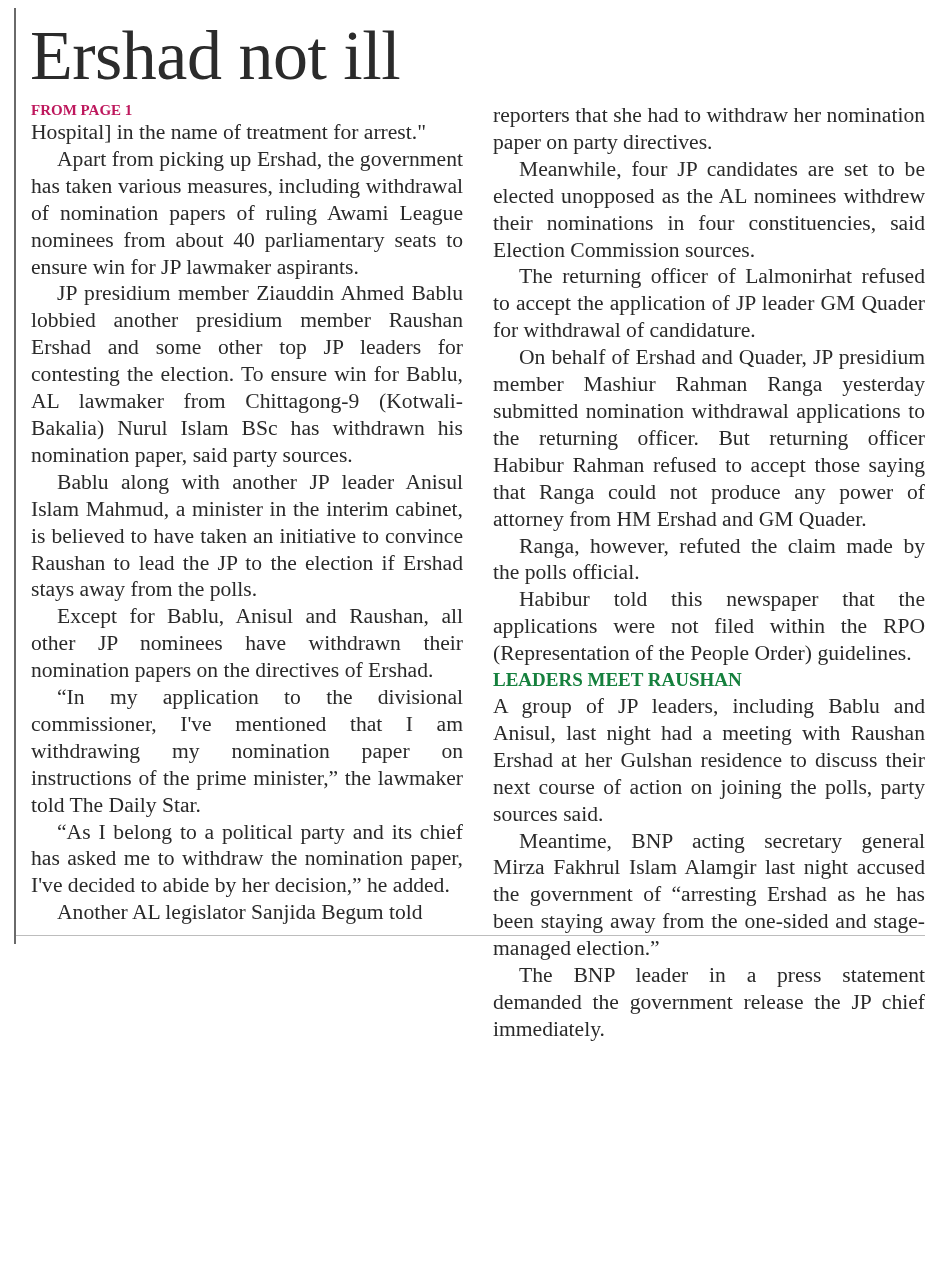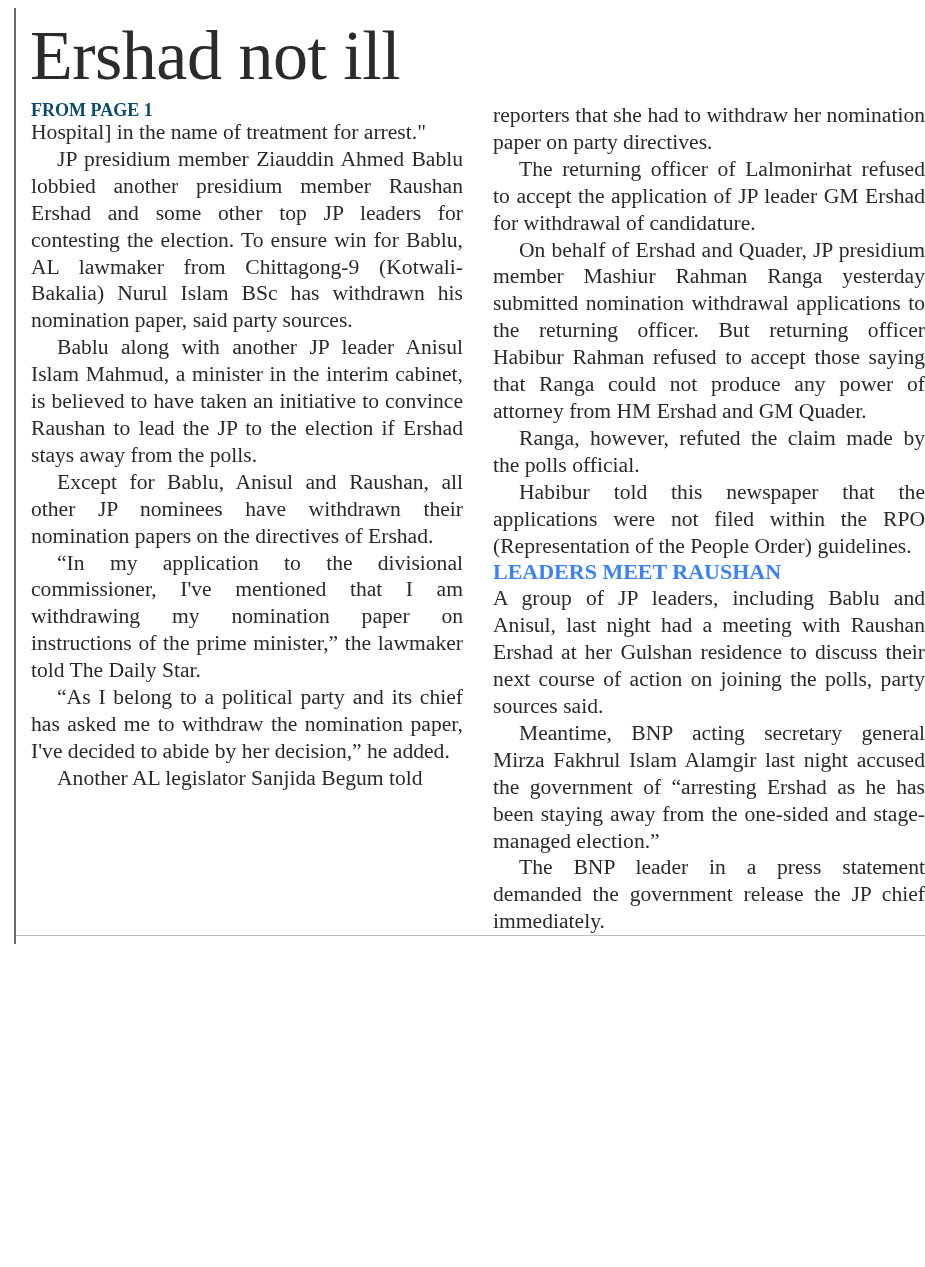--- a/index.html
+++ b/index.html
@@ -11,45 +11,47 @@
   }
   .page::after { content: ""; position: absolute; left: 0; right: 0; bottom: 8px; border-bottom: 1px solid #bdbdbd; }
   .headline {
     position: absolute; left: 14px; top: 8px; margin: 0;
     font-family: "Liberation Serif", "DejaVu Serif", serif;
     font-weight: normal; font-size: 70px; line-height: 80px; color: #2b2b2b; letter-spacing: -0.5px;
   }
   .col { position: absolute; top: 94px; width: 432px; font-family: "Liberation Serif", "DejaVu Serif", serif; font-size: 21.6px; line-height: 26.9px; text-align: justify; }
   .col.left { left: 15px; }
   .col.right { left: 477px; top: 94px; }
-  .kicker { font-weight: bold; font-size: 18px; line-height: 17px; margin: 0 0 0 0; color: #0c4a6e; }
+  .kicker { font-weight: bold; font-size: 15px; line-height: 17px; margin: 0 0 0 0; color: #be185d; }
   .col p { margin: 0; text-indent: 26px; }
   .col p.noindent { text-indent: 0; }
-  .subhead { font-weight: bold; font-size: 22px; line-height: 26px; margin: 0; color: #3b82f6; }
+  .subhead { font-weight: bold; font-size: 19px; line-height: 26px; margin: 0; color: #15803d; }
 </style>
 </head>
 <body>
 
 <div class="page">
   <h1 class="headline">Ershad not ill</h1>
 
   <div class="col left">
     <div class="kicker">FROM PAGE 1</div>
     <p class="noindent">Hospital] in the name of treatment for arrest."</p>
+    <p>Apart from picking up Ershad, the government has taken various measures, including withdrawal of nomination papers of ruling Awami League nominees from about 40 parliamentary seats to ensure win for JP lawmaker aspirants.</p>
     <p>JP presidium member Ziauddin Ahmed Bablu lobbied another presidium member Raushan Ershad and some other top JP leaders for contesting the election. To ensure win for Bablu, AL lawmaker from Chittagong-9 (Kotwali-Bakalia) Nurul Islam BSc has withdrawn his nomination paper, said party sources.</p>
     <p>Bablu along with another JP leader Anisul Islam Mahmud, a minister in the interim cabinet, is believed to have taken an initiative to convince Raushan to lead the JP to the election if Ershad stays away from the polls.</p>
     <p>Except for Bablu, Anisul and Raushan, all other JP nominees have withdrawn their nomination papers on the directives of Ershad.</p>
     <p>“In my application to the divisional commissioner, I've mentioned that I am withdrawing my nomination paper on instructions of the prime minister,” the lawmaker told The Daily Star.</p>
     <p>“As I belong to a political party and its chief has asked me to withdraw the nomination paper, I've decided to abide by her decision,” he added.</p>
     <p>Another AL legislator Sanjida Begum told</p>
   </div>
 
   <div class="col right">
     <p class="noindent">reporters that she had to withdraw her nomination paper on party directives.</p>
-    <p>The returning officer of Lalmonirhat refused to accept the application of JP leader GM Ershad for withdrawal of candidature.</p>
+    <p>Meanwhile, four JP candidates are set to be elected unopposed as the AL nominees withdrew their nominations in four constituencies, said Election Commission sources.</p>
+    <p>The returning officer of Lalmonirhat refused to accept the application of JP leader GM Quader for withdrawal of candidature.</p>
     <p>On behalf of Ershad and Quader, JP presidium member Mashiur Rahman Ranga yesterday submitted nomination withdrawal applications to the returning officer. But returning officer Habibur Rahman refused to accept those saying that Ranga could not produce any power of attorney from HM Ershad and GM Quader.</p>
     <p>Ranga, however, refuted the claim made by the polls official.</p>
     <p>Habibur told this newspaper that the applications were not filed within the RPO (Representation of the People Order) guidelines.</p>
     <div class="subhead">LEADERS MEET RAUSHAN</div>
     <p class="noindent">A group of JP leaders, including Bablu and Anisul, last night had a meeting with Raushan Ershad at her Gulshan residence to discuss their next course of action on joining the polls, party sources said.</p>
     <p>Meantime, BNP acting secretary general Mirza Fakhrul Islam Alamgir last night accused the government of “arresting Ershad as he has been staying away from the one-sided and stage-managed election.”</p>
     <p>The BNP leader in a press statement demanded the government release the JP chief immediately.</p>
   </div>
 </div>
 

